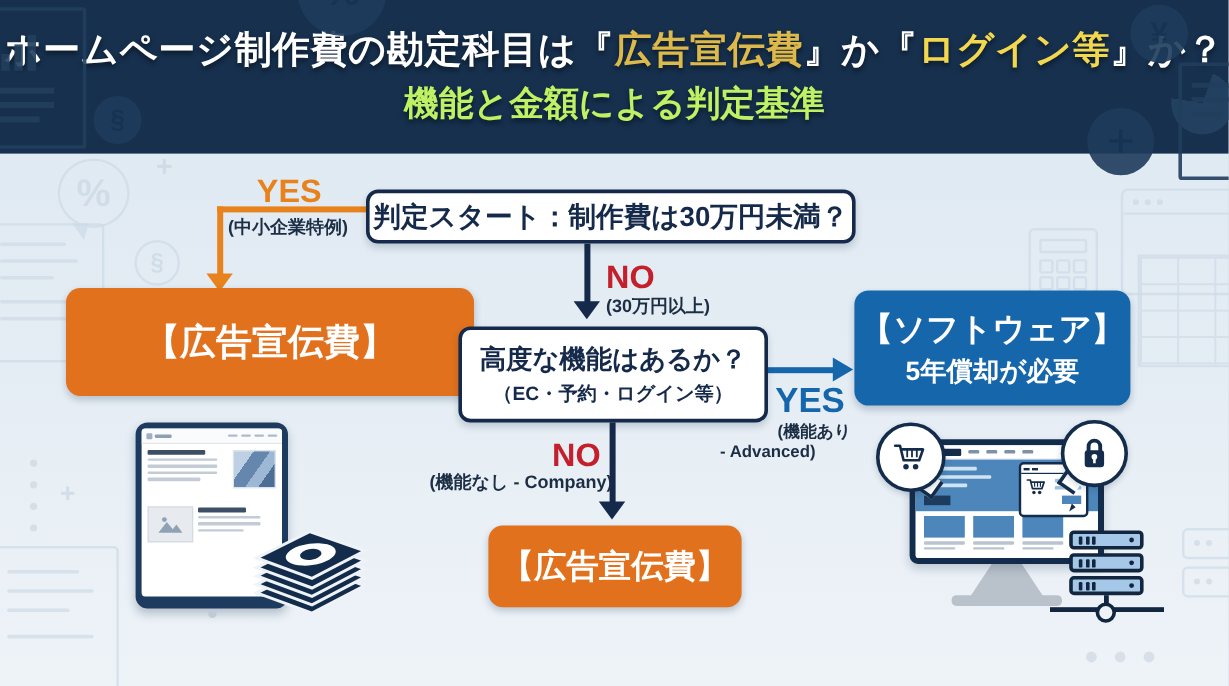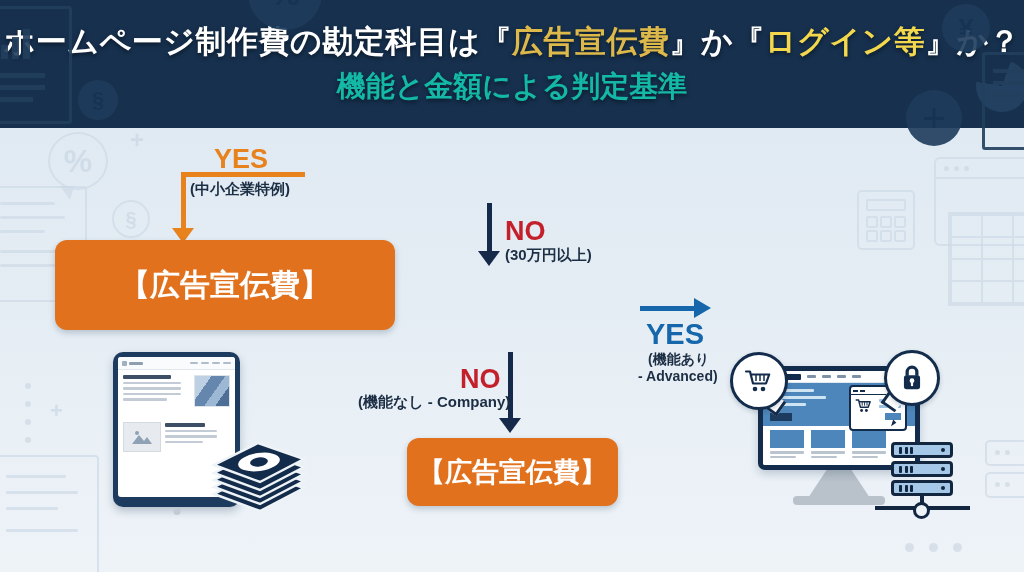--- a/index.html
+++ b/index.html
@@ -5,21 +5,21 @@
   html,body{margin:0;padding:0;background:#cfd8e2;}
   .canvas{position:relative;width:1024px;height:572px;overflow:hidden;
     background:linear-gradient(180deg,#dde8f1 0%,#e5edf4 55%,#eef3f8 100%);
     font-family:"Liberation Sans",sans-serif;}
   
   .hdr{position:absolute;top:0;left:0;width:1024px;height:128px;background:#16304e;z-index:3;
     display:flex;flex-direction:column;align-items:center;justify-content:center;gap:4px;}
   .hdr-l1{font-size:31px;font-weight:900;color:#fff;letter-spacing:.5px;white-space:nowrap;
     text-shadow:0 2px 4px rgba(0,0,0,.5);}
   .hdr-l1 .gold{color:#ddb84a;} .hdr-l1 .yellow{color:#f3d84e;}
-  .hdr-l2{font-size:29px;font-weight:900;color:#14b8a6;text-shadow:0 2px 4px rgba(0,0,0,.5);}
+  .hdr-l2{font-size:29px;font-weight:900;color:#bef264;text-shadow:0 2px 4px rgba(0,0,0,.5);}
   .hdec{position:absolute;opacity:.9;}
   .hcirc{border-radius:50%;background:#1e3c5c;color:#173455;display:flex;align-items:center;justify-content:center;font-weight:900;}
   .hdoc{border:3px solid #223f5e;border-radius:3px;}
   .hdoc .bar{position:absolute;background:#223f5e;}
   
   .pdec{position:absolute;opacity:.65;z-index:1;}
   .outline{border:2px solid #ccd9e6;background:transparent;}
   .dline{position:absolute;background:#ccd9e6;border-radius:2px;}
   .pdec-glyph{color:#c7d5e3;font-weight:700;}
   .dot{border-radius:50%;background:#ccd7e2;position:absolute;}
@@ -188,52 +188,63 @@
       <div class="bar" style="left:8px;top:14px;width:36px;height:4px;"></div>
       <div class="bar" style="left:8px;top:26px;width:36px;height:4px;"></div>
       <div class="bar" style="left:8px;top:38px;width:26px;height:4px;"></div>
     </div>
     <div class="hdr-l1">
       <span>ホームページ制作費の勘定科目は</span><span>『</span><span class="gold">広告宣伝費</span><span>』</span><span>か</span><span>『</span><span class="yellow">ログイン等</span><span>』</span><span>か？</span>
     </div>
     <div class="hdr-l2">機能と金額による判定基準</div>
   </header>
 
+  <div class="fbox qbox" style="left:305px;top:158px;width:408px;height:45px;">
+    <span style="font-size:23px;font-weight:900;">判定スタート：制作費は30万円未満？</span>
+  </div>
 
   <span class="lbl" style="left:214px;top:144px;font-size:27px;color:#e8821c;">YES</span>
   <span class="note" style="left:190px;top:180px;">(中小企業特例)</span>
   <div class="seg" style="left:181px;top:172px;width:124px;height:5px;background:#e8821c;"></div>
   <div class="seg" style="left:181px;top:172px;width:5px;height:58px;background:#e8821c;"></div>
   <div class="seg head-down" style="left:172px;top:228px;border-top:15px solid #e8821c;"></div>
 
   <div class="seg" style="left:487px;top:203px;width:5px;height:50px;background:#15294a;"></div>
   <div class="seg head-down" style="left:478px;top:251px;border-top:15px solid #15294a;"></div>
   <span class="lbl" style="left:505px;top:216px;font-size:27px;color:#c4202b;">NO</span>
   <span class="note" style="left:505px;top:246px;">(30万円以上)</span>
 
   <div class="fbox obox" style="left:55px;top:240px;width:340px;height:90px;gap:2px;">
     <span style="font-size:30px;font-weight:900;">【広告宣伝費】</span>
   </div>
 
+  <div class="fbox qbox" style="left:382px;top:272px;width:258px;height:80px;gap:3px;">
+    <span style="font-size:22px;font-weight:900;">高度な機能はあるか？</span>
+    <span style="font-size:16px;font-weight:700;">（EC・予約・ログイン等）</span>
+  </div>
 
   <div class="seg" style="left:640px;top:306px;width:56px;height:5px;background:#1566aa;"></div>
   <div class="seg head-right" style="left:694px;top:298px;border-left:17px solid #1566aa;"></div>
   <span class="lbl" style="left:646px;top:318px;font-size:29px;color:#1566aa;">YES</span>
   <span class="note" style="left:648px;top:351px;font-size:14px;">(機能あり</span>
-  <span class="note" style="left:638px;top:368px;font-size:14px;">- Advanced)</span>
+  <span class="note" style="left:600px;top:368px;font-size:14px;">- Advanced)</span>
 
   <div class="seg" style="left:508px;top:352px;width:5px;height:68px;background:#15294a;"></div>
   <div class="seg head-down" style="left:499px;top:418px;border-top:15px solid #15294a;"></div>
   <span class="lbl" style="left:460px;top:364px;font-size:27px;color:#c4202b;">NO</span>
   <span class="note" style="left:358px;top:393px;">(機能なし - Company)</span>
 
   <div class="fbox obox" style="left:407px;top:438px;width:211px;height:68px;">
     <span style="font-size:27px;font-weight:900;">【広告宣伝費】</span>
   </div>
 
+  <div class="fbox bbox" style="left:712px;top:242px;width:230px;height:96px;gap:3px;">
+    <span style="font-size:27px;font-weight:900;">【ソフトウェア】</span>
+    <span style="font-size:22px;font-weight:900;">5年償却が必要</span>
+  </div>
 
 
   <div class="tablet">
     <div class="tscreen">
       <div class="tbar">
         <div class="tlogo"></div>
         <div class="tlogotxt"></div>
         <div class="tnav">
             <i></i>
             <i></i>

